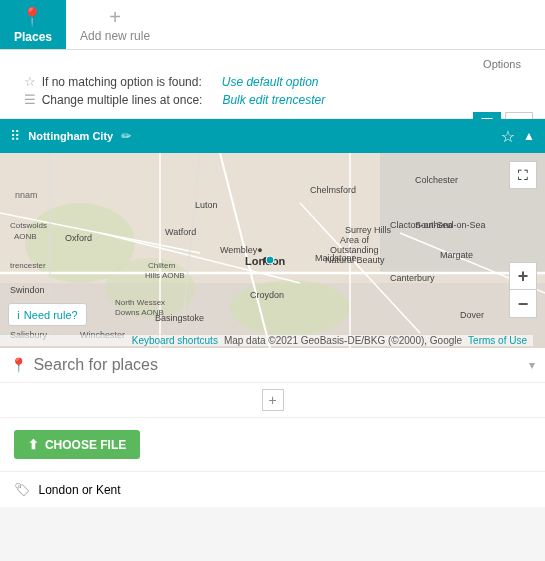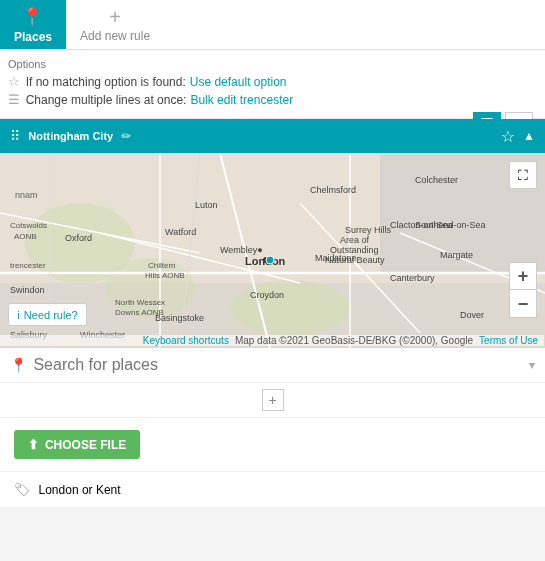--- a/index.html
+++ b/index.html
@@ -40,22 +40,23 @@
       cursor: pointer;
     }
     .tab-add .tab-icon {
       font-size: 20px;
       color: #aaa;
     }
 
     
     .options-section {
       background: #fff;
-      padding: 8px 8px;
+      padding: 8px 24px;
       border-bottom: 1px solid #e8e8e8;
+      text-align: right;
     }
     .options-label {
       font-size: 11px;
       color: #777;
       margin-bottom: 4px;
     }
     .options-row {
       display: flex;
       align-items: center;
       font-size: 12px;
@@ -63,21 +64,22 @@
       margin-bottom: 3px;
     }
     .options-row .icon {
       margin-right: 6px;
       color: #aaa;
       font-size: 13px;
     }
     .options-row a {
       color: #00a0b0;
       text-decoration: none;
-      margin-left: 4px;
+      margin-left: 20px;
+      font-style: italic;
     }
     .options-toolbar {
       position: absolute;
       right: 12px;
       top: 62px;
       display: flex;
       gap: 4px;
     }
     .options-toolbar-btn {
       width: 28px;
@@ -166,21 +168,21 @@
       justify-content: center;
       cursor: pointer;
       font-size: 18px;
       font-weight: bold;
       color: #555;
       line-height: 1;
     }
     .map-footer {
       position: absolute;
       bottom: 2px;
-      left: 0; right: 1px;
+      left: 0; right: 12px;
       display: flex;
       justify-content: flex-end;
       align-items: center;
       font-size: 10px;
       color: #555;
       padding: 0 6px;
       gap: 6px;
       background: rgba(255,255,255,0.6);
     }
     .map-help {

